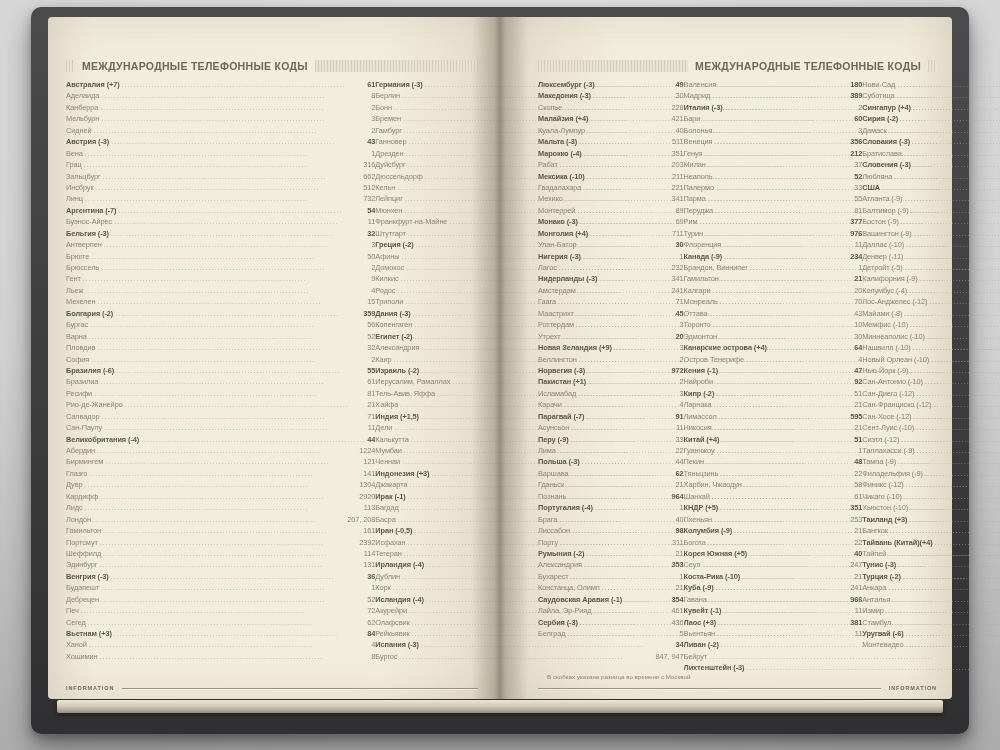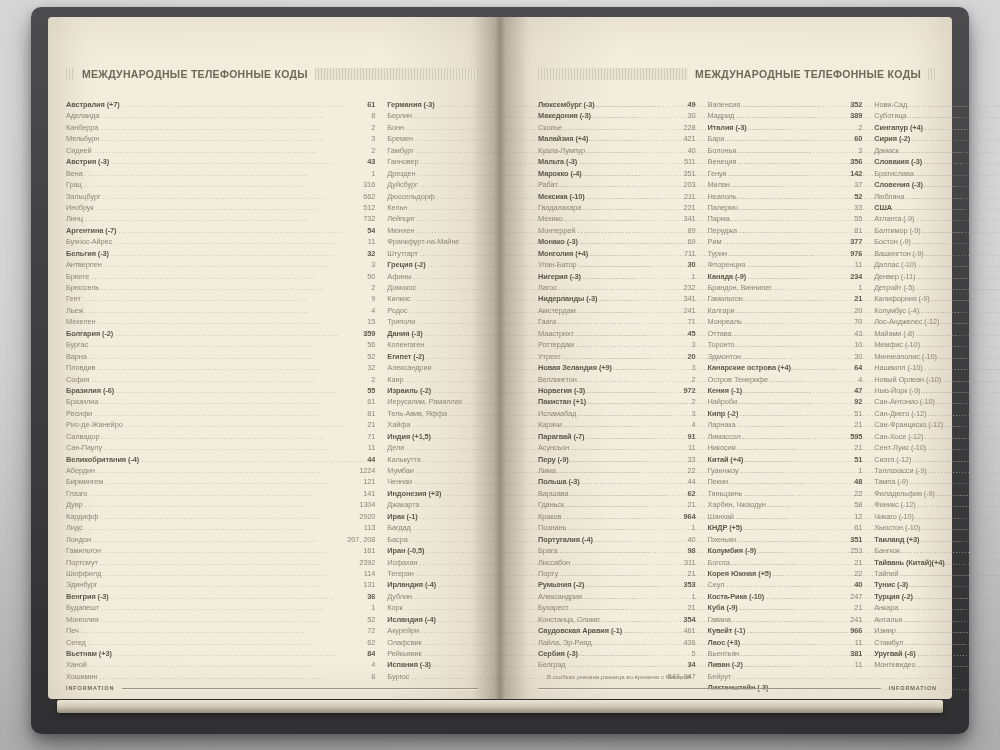--- a/index.html
+++ b/index.html
@@ -27,30 +27,30 @@
   }
   .page.right{
     background:linear-gradient(270deg,#e9e2d1 0%,#f2ecdd 10%,#f3edde 74%,#e8e1d0 93%,#dad3c1 100%);
     border-radius:0 4px 4px 0;
   }
   .gutter{
     position:absolute;left:50%;top:0;bottom:0;width:56px;transform:translateX(-50%);
     background:linear-gradient(90deg,rgba(64,54,36,0) 0%,rgba(64,54,36,.20) 40%,rgba(34,28,16,.34) 50%,rgba(64,54,36,.20) 60%,rgba(64,54,36,0) 100%);
     pointer-events:none;z-index:5;
   }
-  .hdr{position:absolute;top:41px;height:15px;display:flex;align-items:center;gap:7px;z-index:2;margin-top:8px;}
+  .hdr{position:absolute;top:41px;height:15px;display:flex;align-items:center;gap:7px;z-index:2;}
   .page.left .hdr{left:18px;right:22px;}
   .page.right .hdr{left:38px;right:15px;}
   .hatch{height:12px;background:repeating-linear-gradient(90deg,#d1cbbc 0 1px,#eae3d3 1px 3px);}
   .hatch.sm{width:9px;flex:none;}
   .hatch.fill{flex:1;}
   .htitle{font-size:10.5px;font-weight:bold;color:#6e675a;letter-spacing:.3px;white-space:nowrap;}
   .cols{
-    position:absolute;top:82px;display:grid;grid-template-columns:repeat(3,1fr);
-    column-gap:12px;align-content:start;z-index:1;
+    position:absolute;top:62px;display:grid;grid-template-columns:repeat(3,1fr);
+    align-content:start;z-index:1;
   }
   .page.left .cols{left:18px;right:20px;}
   .page.right .cols{left:38px;right:15px;}
   .row{
     display:flex;align-items:baseline;height:11.45px;line-height:11.45px;
     font-size:7.4px;letter-spacing:-0.1px;color:#8d8578;overflow:hidden;
   }
   .row.b{color:#5e584d;font-weight:bold;}
   .nm,.cd{white-space:nowrap;}
   .ld{flex:1 1 auto;overflow:hidden;white-space:nowrap;margin:0 2px;color:#aaa394;font-weight:normal;}
@@ -299,21 +299,21 @@
               <span class="nm">Венгрия (-3)</span>
               <span class="ld"></span>
               <span class="cd">36</span>
             </div>
             <div class="row">
               <span class="nm">Будапешт</span>
               <span class="ld"></span>
               <span class="cd">1</span>
             </div>
             <div class="row">
-              <span class="nm">Монголия</span>
+              <span class="nm">Дебрецен</span>
               <span class="ld"></span>
               <span class="cd">52</span>
             </div>
             <div class="row">
               <span class="nm">Печ</span>
               <span class="ld"></span>
               <span class="cd">72</span>
             </div>
             <div class="row">
               <span class="nm">Сегед</span>
@@ -814,21 +814,21 @@
       <div class="hdr">
         <span class="hatch fill"></span>
         <span class="htitle">МЕЖДУНАРОДНЫЕ ТЕЛЕФОННЫЕ КОДЫ</span>
         <span class="hatch sm"></span>
       </div>
       <div class="cols">
         <div class="col">
             <div class="row b">
               <span class="nm">Люксембург (-3)</span>
               <span class="ld"></span>
-              <span class="cd">352</span>
+              <span class="cd">180</span>
             </div>
             <div class="row b">
               <span class="nm">Македония (-3)</span>
               <span class="ld"></span>
               <span class="cd">389</span>
             </div>
             <div class="row">
               <span class="nm">Скопье</span>
               <span class="ld"></span>
               <span class="cd">2</span>
@@ -844,21 +844,21 @@
               <span class="cd">3</span>
             </div>
             <div class="row b">
               <span class="nm">Мальта (-3)</span>
               <span class="ld"></span>
               <span class="cd">356</span>
             </div>
             <div class="row b">
               <span class="nm">Марокко (-4)</span>
               <span class="ld"></span>
-              <span class="cd">142</span>
+              <span class="cd">212</span>
             </div>
             <div class="row">
               <span class="nm">Рабат</span>
               <span class="ld"></span>
               <span class="cd">37</span>
             </div>
             <div class="row b">
               <span class="nm">Мексика (-10)</span>
               <span class="ld"></span>
               <span class="cd">52</span>
@@ -990,25 +990,20 @@
             </div>
             <div class="row">
               <span class="nm">Варшава</span>
               <span class="ld"></span>
               <span class="cd">22</span>
             </div>
             <div class="row">
               <span class="nm">Гданьск</span>
               <span class="ld"></span>
               <span class="cd">58</span>
-            </div>
-            <div class="row">
-              <span class="nm">Краков</span>
-              <span class="ld"></span>
-              <span class="cd">12</span>
             </div>
             <div class="row">
               <span class="nm">Познань</span>
               <span class="ld"></span>
               <span class="cd">61</span>
             </div>
             <div class="row b">
               <span class="nm">Португалия (-4)</span>
               <span class="ld"></span>
               <span class="cd">351</span>

